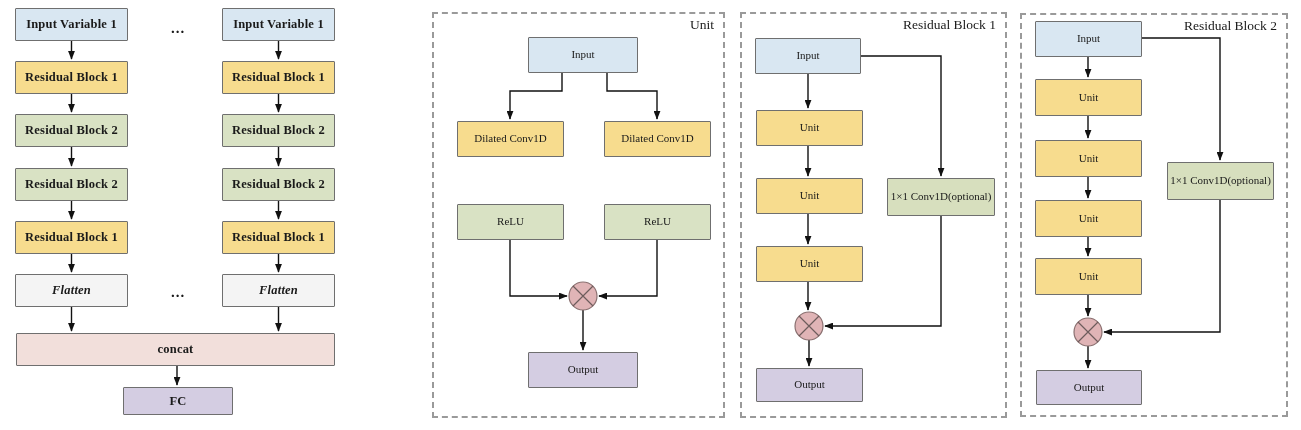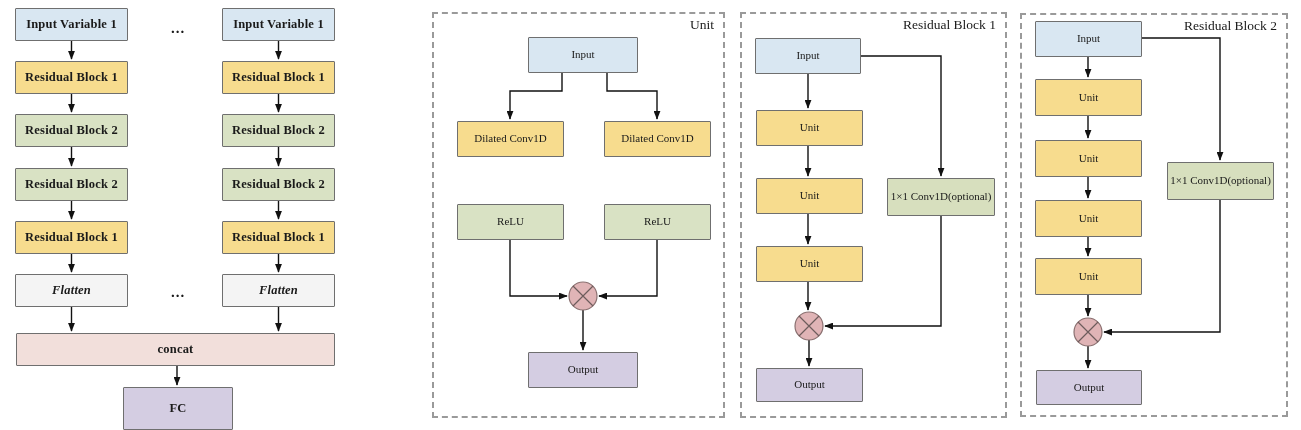--- a/index.html
+++ b/index.html
@@ -49,21 +49,21 @@
   <div class="node bg-yellow bold" style="left:222px;top:61px;width:113px;height:33px;">Residual Block 1</div>
   <div class="node bg-green bold" style="left:222px;top:114px;width:113px;height:33px;">Residual Block 2</div>
   <div class="node bg-green bold" style="left:222px;top:168px;width:113px;height:33px;">Residual Block 2</div>
   <div class="node bg-yellow bold" style="left:222px;top:221px;width:113px;height:33px;">Residual Block 1</div>
   <div class="node bg-flatten bold" style="left:222px;top:274px;width:113px;height:33px;">Flatten</div>
 
   <div class="dots" style="left:160px;top:16px;width:36px;height:24px;">...</div>
   <div class="dots" style="left:160px;top:280px;width:36px;height:24px;">...</div>
 
   <div class="node bg-concat bold" style="left:16px;top:333px;width:319px;height:33px;">concat</div>
-  <div class="node bg-purple bold" style="left:123px;top:387px;width:110px;height:43px;">FC</div>
+  <div class="node bg-purple bold" style="left:123px;top:387px;width:110px;height:28px;">FC</div>
 
   <div class="panel" style="left:432px;top:12px;width:293px;height:406px;">
     <span class="panel-title">Unit</span>
   </div>
   <div class="node bg-blue" style="left:528px;top:37px;width:110px;height:36px;">Input</div>
   <div class="node bg-yellow" style="left:457px;top:121px;width:107px;height:36px;">Dilated Conv1D</div>
   <div class="node bg-yellow" style="left:604px;top:121px;width:107px;height:36px;">Dilated Conv1D</div>
   <div class="node bg-green" style="left:457px;top:204px;width:107px;height:36px;">ReLU</div>
   <div class="node bg-green" style="left:604px;top:204px;width:107px;height:36px;">ReLU</div>
   <div class="node bg-purple" style="left:528px;top:352px;width:110px;height:36px;">Output</div>

